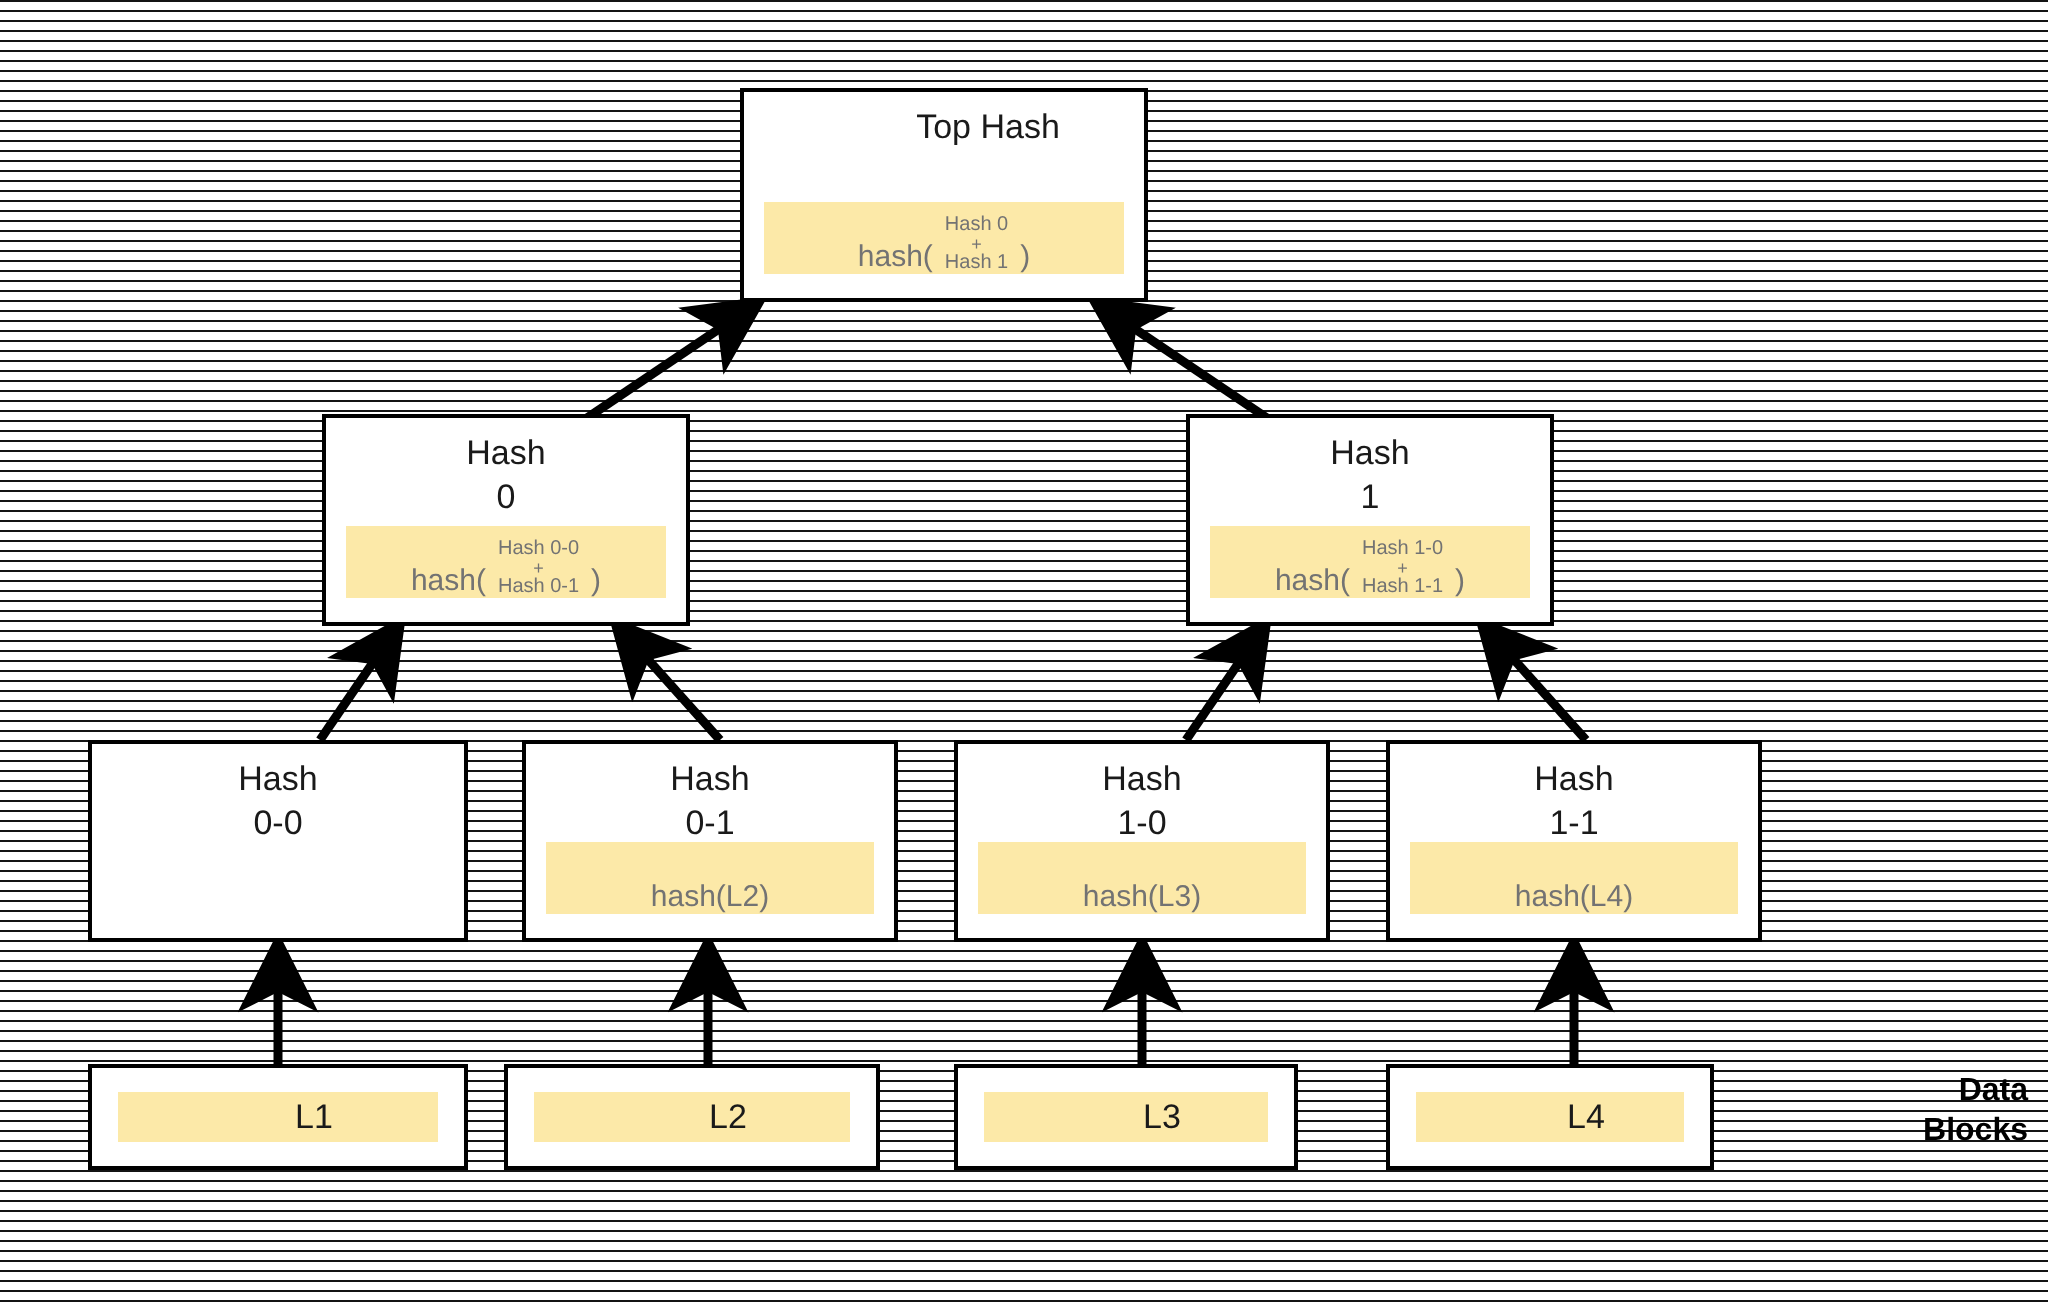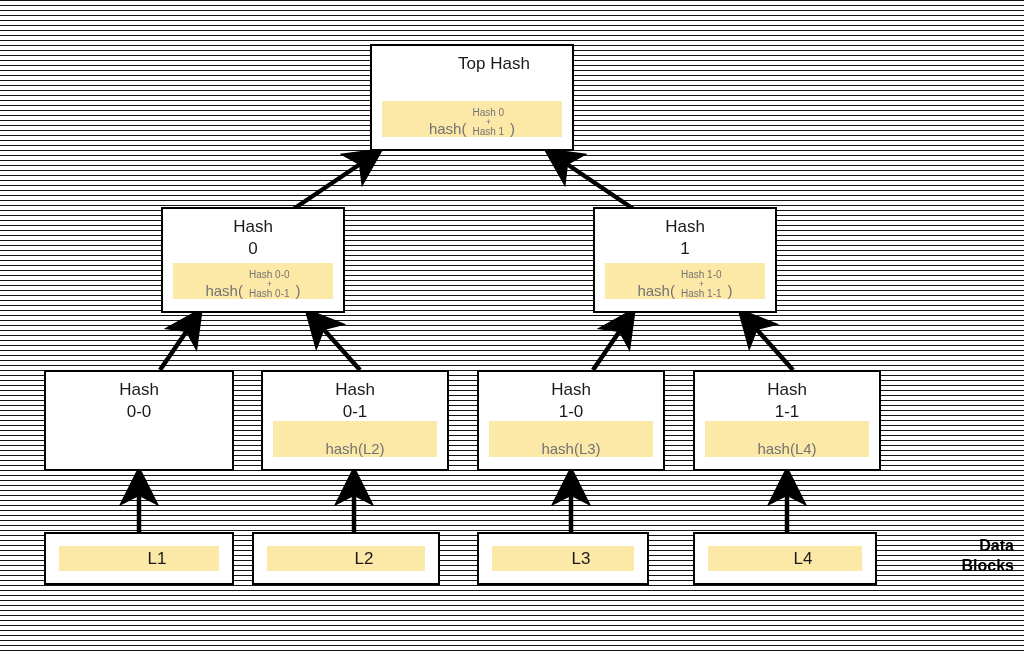--- a/index.html
+++ b/index.html
@@ -245,20 +245,20 @@
   </div>
 
   <div class="datablock" style="left:252px; top:532px; width:188px; height:53px;">
     <div class="datablock-inner">L2</div>
   </div>
 
   <div class="datablock" style="left:477px; top:532px; width:172px; height:53px;">
     <div class="datablock-inner">L3</div>
   </div>
 
-  <div class="datablock" style="left:693px; top:532px; width:184px; height:53px;">
+  <div class="datablock" style="left:693px; top:532px; width:164px; height:53px;">
     <div class="datablock-inner">L4</div>
   </div>
 
   <div class="data-blocks-label" style="left:914px; top:536px; width:100px;">Data
 Blocks</div>
 
 </div>
 
 </body></html>

